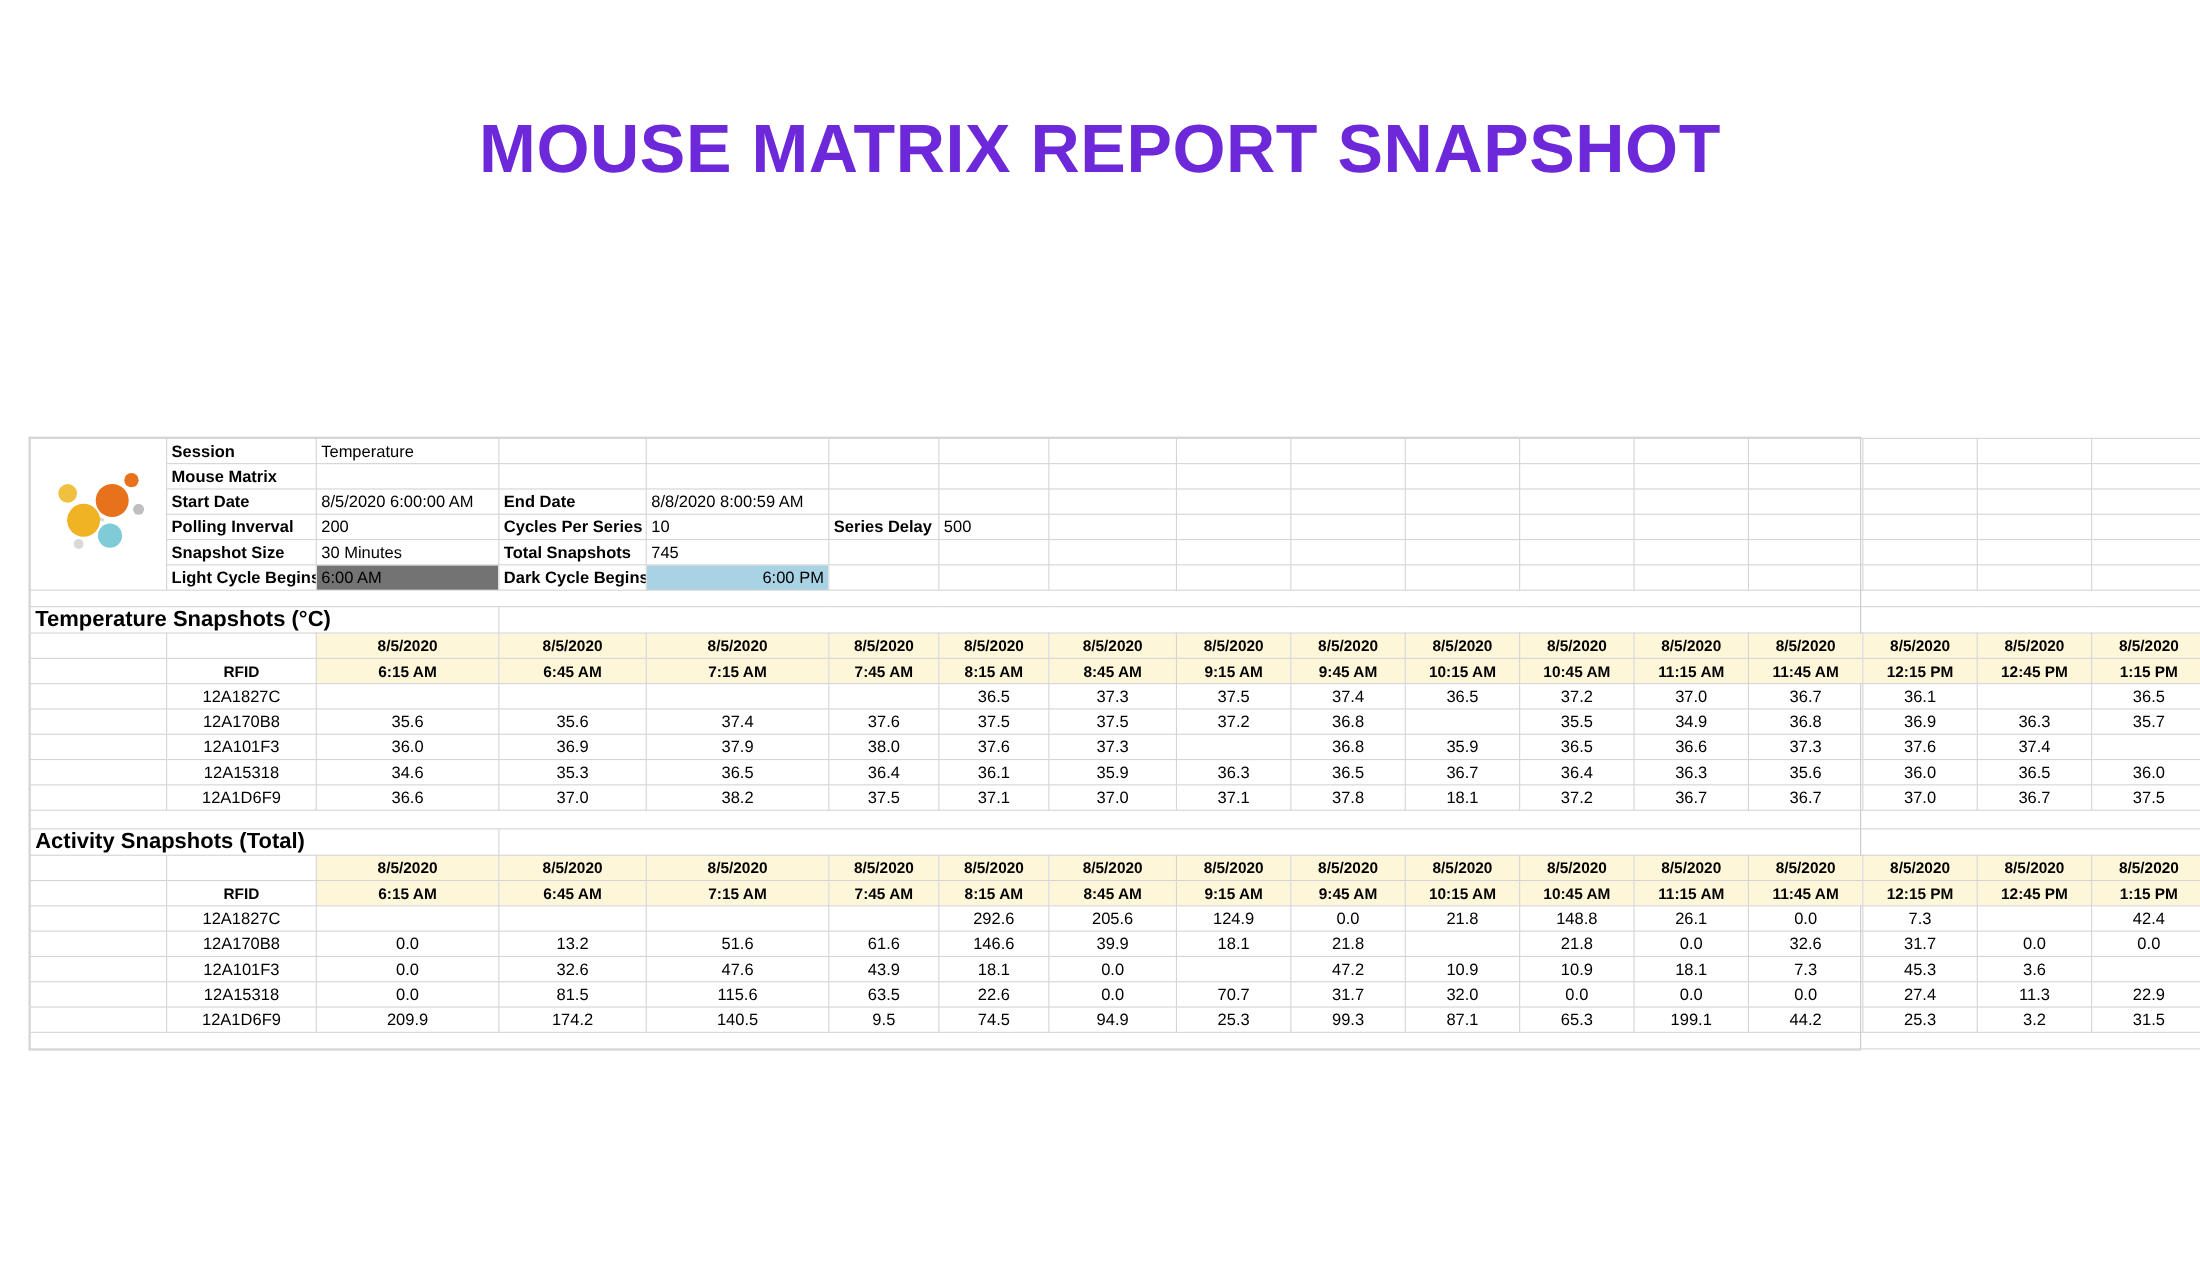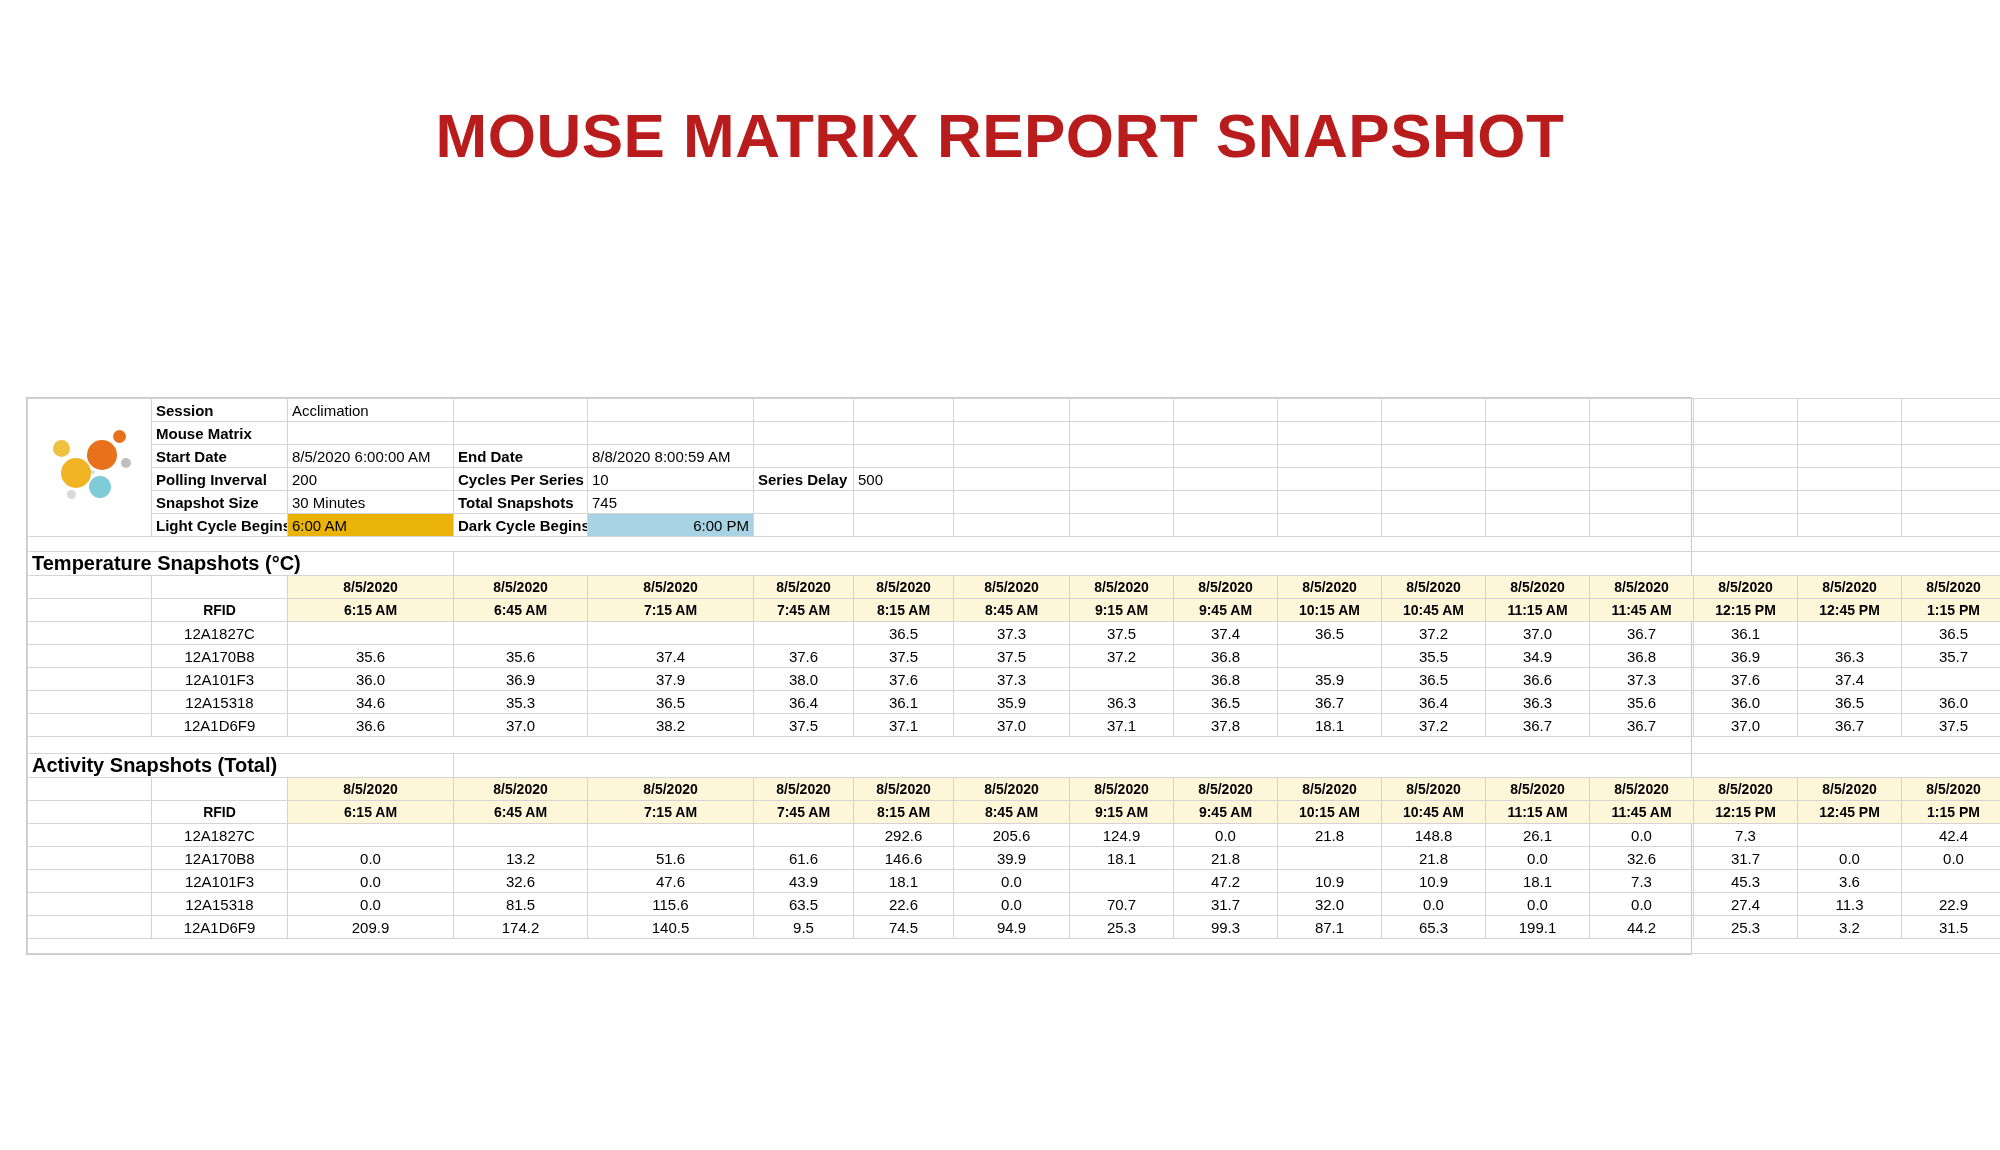--- a/index.html
+++ b/index.html
@@ -16,21 +16,21 @@
   }
 
   
   .title-block {
     text-align: center;
     padding-top: 98px;
   }
   .title-line {
     font-size: 62px;
     font-weight: bold;
-    color: #b91c1c;
+    color: #6d28d9;
     line-height: 1.22;
     letter-spacing: 0.5px;
   }
 
   
   .sheet {
     position: absolute;
     left: 26px;
     top: 397px;
     width: 1666px;
@@ -60,21 +60,21 @@
 
   .bold { font-weight: bold; }
   .ctr  { text-align: center; }
 
   .hdr-yellow {
     background: #fdf6d8;
     font-weight: bold;
     text-align: center;
     font-size: 14px;
   }
-  .cell-yellow { background: #eab308; }
+  .cell-yellow { background: #737373; }
   .cell-blue   { background: #a8d3e4; text-align: right; }
 
   .section-label {
     font-weight: bold;
     font-size: 20px;
     padding-left: 2px;
   }
 
   
   .logo-cell {
@@ -147,21 +147,21 @@
           <i class="c-yel-sm"></i>
           <i class="c-org-sm"></i>
           <i class="c-gray-sm"></i>
           <i class="c-org-big"></i>
           <i class="c-yel-big"></i>
           <i class="c-blue"></i>
           <i class="c-lgray-sm"></i>
         </div>
       </td>
       <td class="bold">Session</td>
-      <td>Acclimation</td>
+      <td>Temperature</td>
       <td></td>
       <td></td>
       <td></td>
       <td></td>
       <td></td>
       <td></td>
       <td></td>
       <td></td>
       <td></td>
       <td></td>

